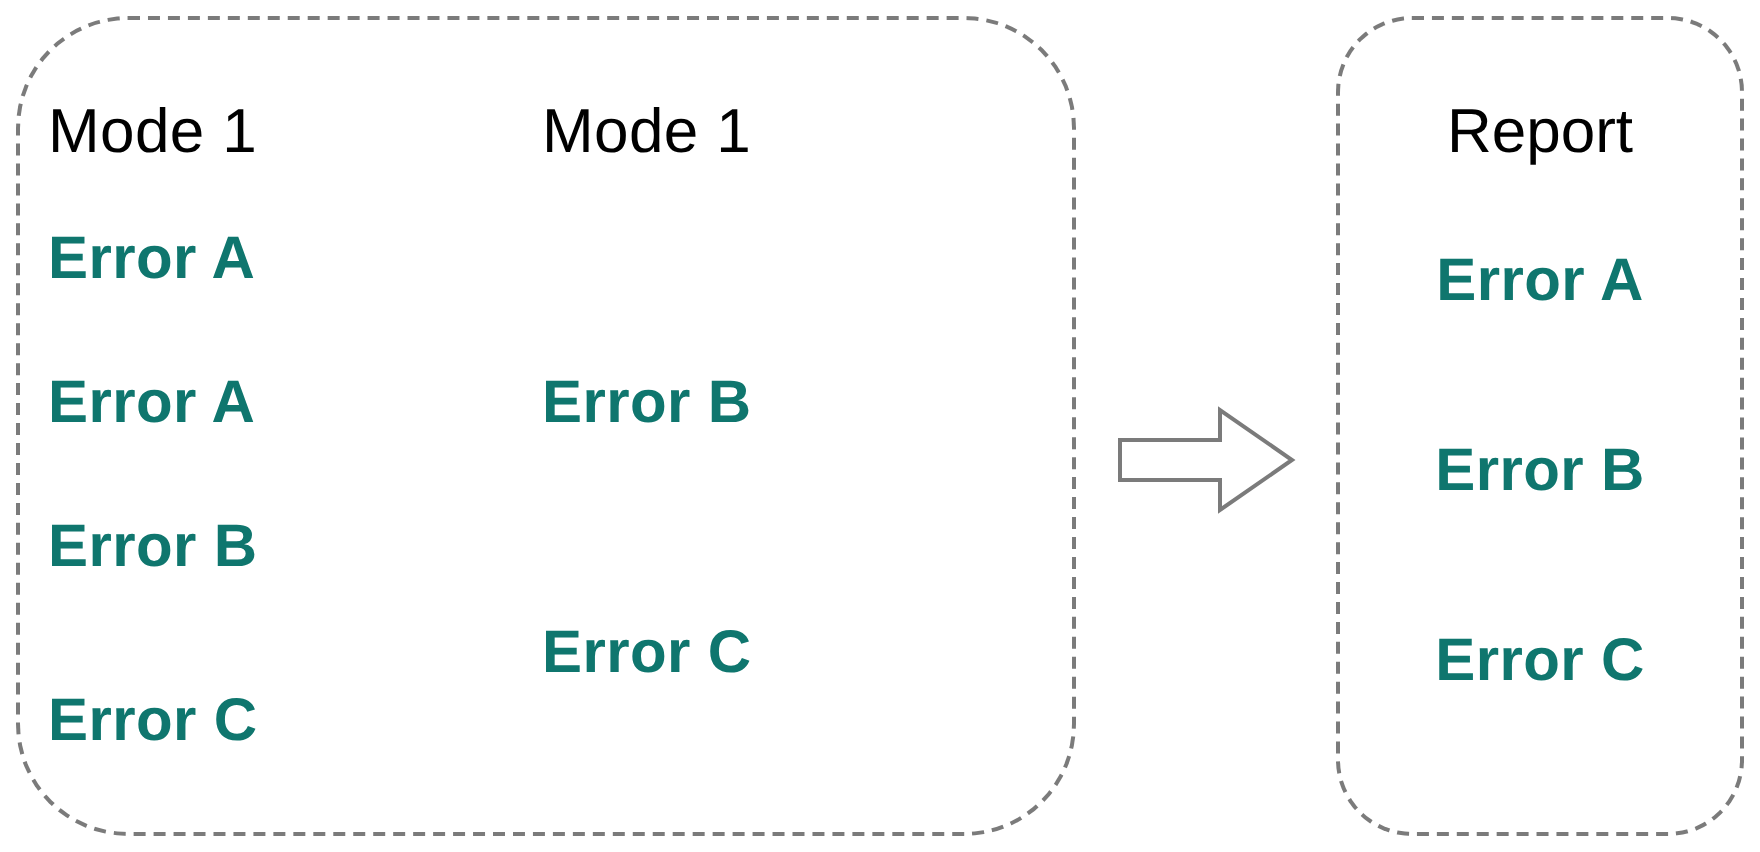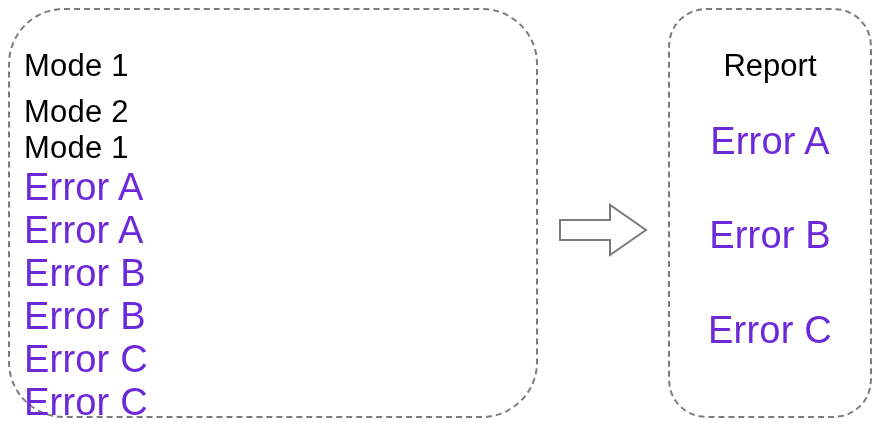--- a/index.html
+++ b/index.html
@@ -46,21 +46,21 @@
   }
 
   
   #modes-grid {
     position: absolute;
     left: 18px;
     top: 38px;
     width: 494px;
     height: 340px;
     display: grid;
-    grid-template-columns: 1fr;
+    grid-template-columns: 1fr 1fr;
     grid-template-rows: 56px 1fr 1fr 1fr;
     column-gap: 0px;
   }
 
   .cell {
     display: flex;
     align-items: center;
     justify-content: flex-start;
     padding-left: 6px;
   }
@@ -71,23 +71,23 @@
 
   .mode-header {
     font-size: 31px;
     font-weight: 400;
     color: #000000;
     letter-spacing: 0.2px;
     white-space: nowrap;
   }
 
   .error-label {
-    font-size: 38px;
-    font-weight: 400;
-    color: #6d28d9;
+    font-size: 30px;
+    font-weight: 700;
+    color: #0f766e;
     letter-spacing: 0.2px;
     white-space: nowrap;
   }
 
   
   #report-stack {
     position: absolute;
     left: 668px;
     top: 38px;
     width: 204px;
@@ -130,23 +130,20 @@
 <div id="canvas">
 
   <div class="panel" id="modes-panel"></div>
 
   <div id="modes-grid">
 
     <div class="cell">
       <span class="mode-header">Mode 1</span>
     </div>
     <div class="cell">
-      <span class="mode-header">Mode 2</span>
-    </div>
-    <div class="cell">
       <span class="mode-header">Mode 1</span>
     </div>
 
     <div class="cell">
       <span class="error-label">Error A</span>
     </div>
     <div class="cell empty">
       <span class="error-label"></span>
     </div>
     <div class="cell">

